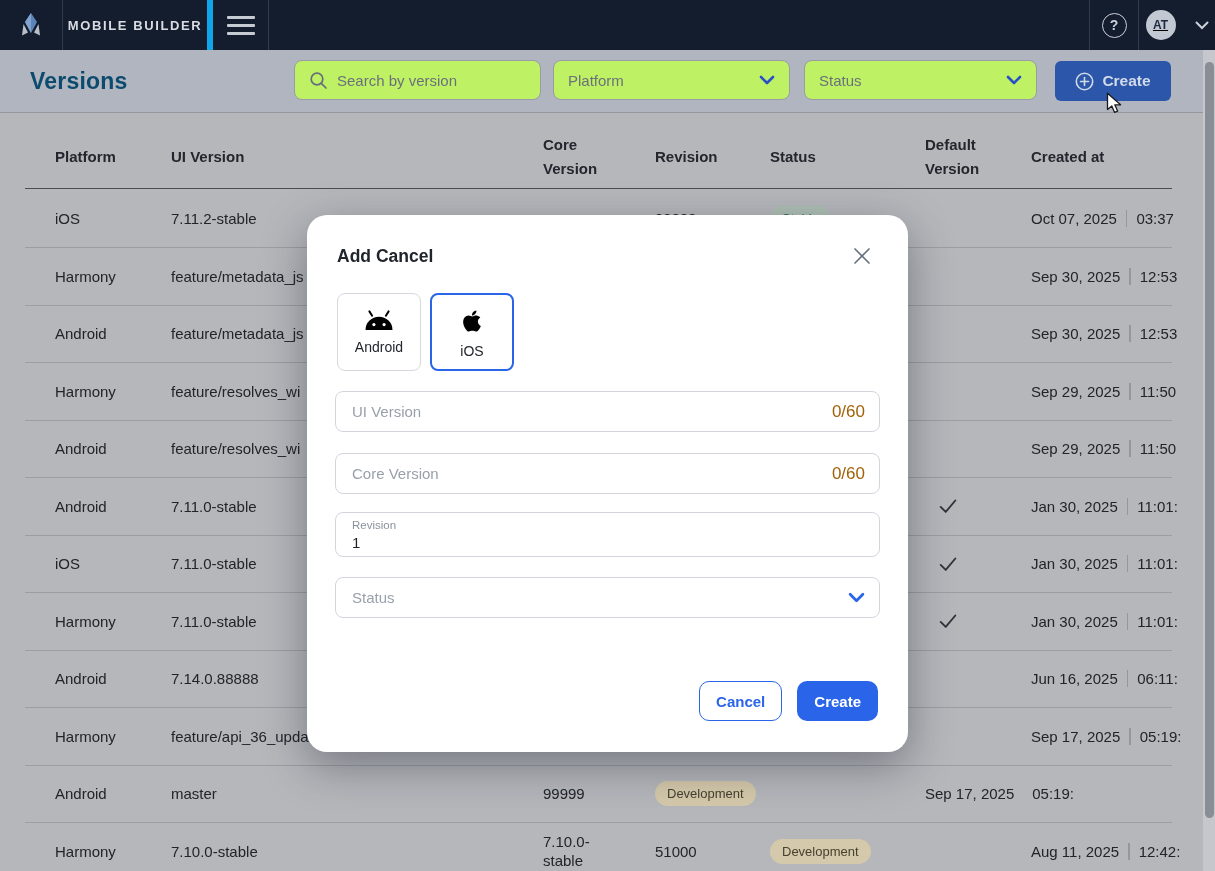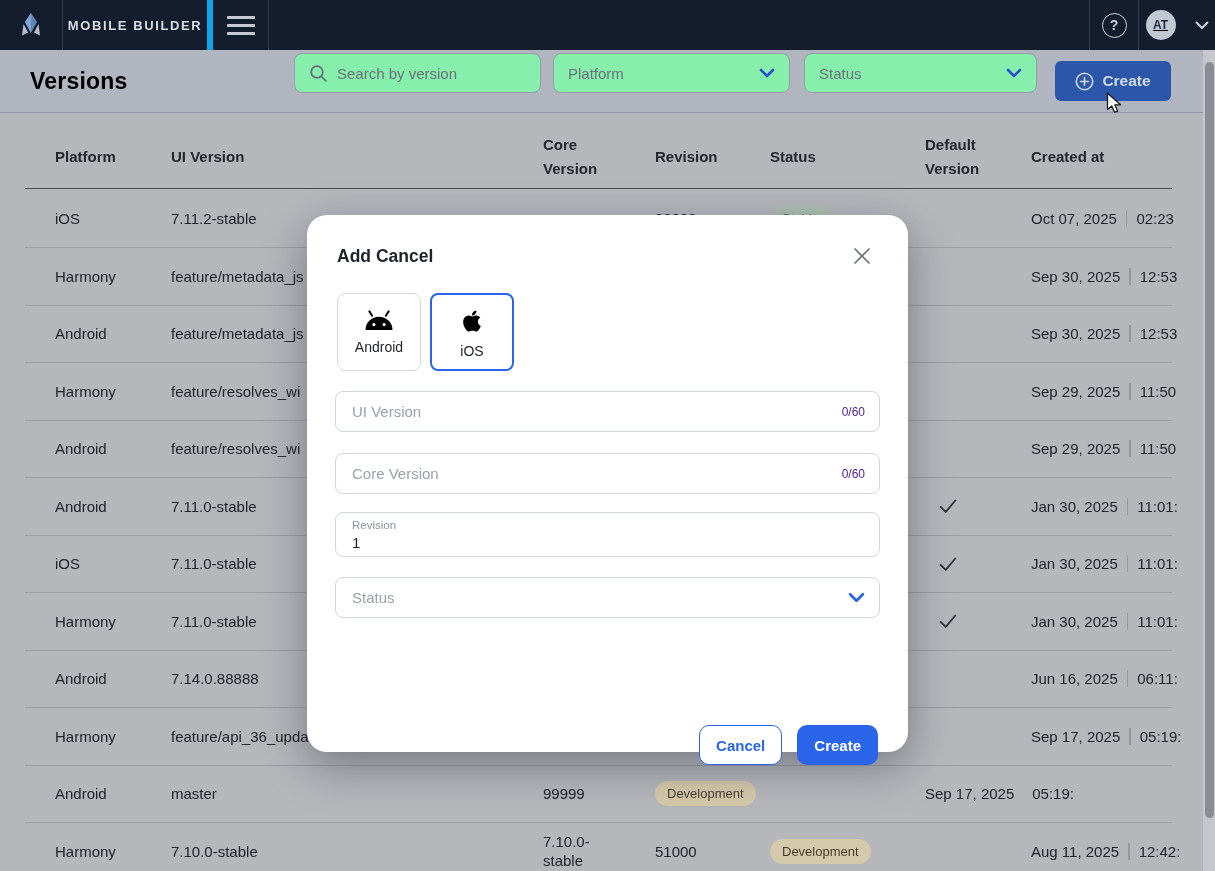--- a/index.html
+++ b/index.html
@@ -27,22 +27,22 @@
     color:#ccd0d8; font-size:14px; font-weight:bold; }
   .nav-user { width:76px; gap:19px; cursor:pointer;text-decoration:underline; }
   .avatar { width:30px; height:30px; border-radius:50%; background:#c2c8d2;
     display:flex; align-items:center; justify-content:center;
     color:#1c2740; font-size:12px; font-weight:bold; }
 
   
   .filterbar { position:absolute; left:0; top:50px; width:1215px; height:63px;
     background:#b1b5bf; border-bottom:1px solid #94979f; z-index:2; }
   .page-title { position:absolute; left:30px; top:0; height:62px; line-height:62px;
-    font-size:23px; font-weight:800; color:#000000; letter-spacing:.2px; }
-  .field { position:absolute; top:3px; height:40px; background:#86efac;
+    font-size:23px; font-weight:800; color:#0c4a6e; letter-spacing:.2px; }
+  .field { position:absolute; top:10px; height:40px; background:#bef264;
     border:1px solid #979ca7; border-radius:8px; display:flex; align-items:center;
     padding:0 14px; color:#6b707b; font-size:15px; }
   .search-field { left:294px; width:247px; gap:9px; }
   .search-field input { border:none; outline:none; background:transparent;
     font-size:15px; color:#3b3f48; width:170px; font-family:inherit; }
   .search-field input::placeholder { color:#6b707b; }
   .select-field { justify-content:space-between; cursor:pointer; }
   .sel-platform { left:553px; width:237px; }
   .sel-status { left:804px; width:233px; }
   .create-btn { position:absolute; left:1055px; top:11px; width:116px; height:40px;
@@ -86,36 +86,36 @@
     background:#fff; display:flex; flex-direction:column; align-items:center;
     justify-content:center; gap:7px; cursor:pointer; }
   .tile.selected { border:2px solid #2a64e8; }
   .tile .t-label { font-size:14px; color:#23262c; }
   .m-input { position:absolute; left:28px; width:545px; height:41px;
     border:1px solid #d2d6dc; border-radius:8px; background:#fff;
     display:flex; align-items:center; padding:0 14px 0 16px; }
   .m-input input { flex:1; border:none; outline:none; font-size:15px;
     color:#20242c; font-family:inherit; background:transparent; }
   .m-input input::placeholder { color:#99a0ab; }
-  .counter { font-size:12px; color:#4c1d95; margin-left:8px; }
+  .counter { font-size:17px; color:#a16207; margin-left:8px; }
   .f-ui { top:176px; } .f-core { top:238px; }
   .f-rev { top:297px; height:45px; display:block; padding:0; }
   .f-rev .rev-label { position:absolute; left:16px; top:6px; font-size:11.5px; color:#8b929d; }
   .f-rev .rev-value { position:absolute; left:16px; top:21px; font-size:15px; color:#1f242c; }
   .f-status { top:362px; justify-content:space-between; cursor:pointer; }
   .f-status .ph { font-size:15px; color:#99a0ab; }
   .toggle-row { position:absolute; left:30px; top:420px; display:flex; align-items:center; gap:13px; }
   .switch { position:relative; width:42px; height:25px; background:#8a8f97;
     border-radius:13px; cursor:pointer; flex:0 0 auto; }
   .switch .knob { position:absolute; left:2.5px; top:2.5px; width:20px; height:20px;
     background:#fff; border-radius:50%; box-shadow:0 1px 3px rgba(0,0,0,.35); }
   .toggle-label { font-size:15px; color:#20242c; }
   .m-actions { position:absolute; right:30px; top:466px; display:flex; gap:15px; }
   .btn { height:40px; border-radius:10px; font-size:15px; font-weight:600;
-    font-family:inherit; cursor:pointer; display:flex; align-items:center; padding:0 16px;margin-top:44px; }
+    font-family:inherit; cursor:pointer; display:flex; align-items:center; padding:0 16px; }
   .btn-cancel { background:#fff; border:1.5px solid #2a64e8; color:#2a64e8; }
   .btn-create { background:#2a64e8; border:none; color:#fff; padding:0 17px; }
 
   .cursor { position:absolute; left:1106px; top:92px; z-index:50; pointer-events:none; }
 </style>
 </head>
 <body>
 
 <div class="topnav">
   <div class="nav-sec nav-logo">
@@ -194,21 +194,21 @@
     <div class="trow">
       <div><span>iOS</span></div>
       <div><span>7.11.2-stable</span></div>
       <div class="cell-core"><span></span></div>
       <div><span>99999</span></div>
       <div><span class="badge stable">Stable</span></div>
       <div class="checkmark"></div>
       <div class="cell-created">
         <span>Oct 07, 2025</span>
         <span class="date-sep"></span>
-        <span>02:23</span>
+        <span>03:37</span>
       </div>
     </div>
     <div class="trow">
       <div><span>Harmony</span></div>
       <div><span>feature/metadata_js</span></div>
       <div class="cell-core"><span></span></div>
       <div><span></span></div>
       <div></div>
       <div class="checkmark"></div>
       <div class="cell-created">

